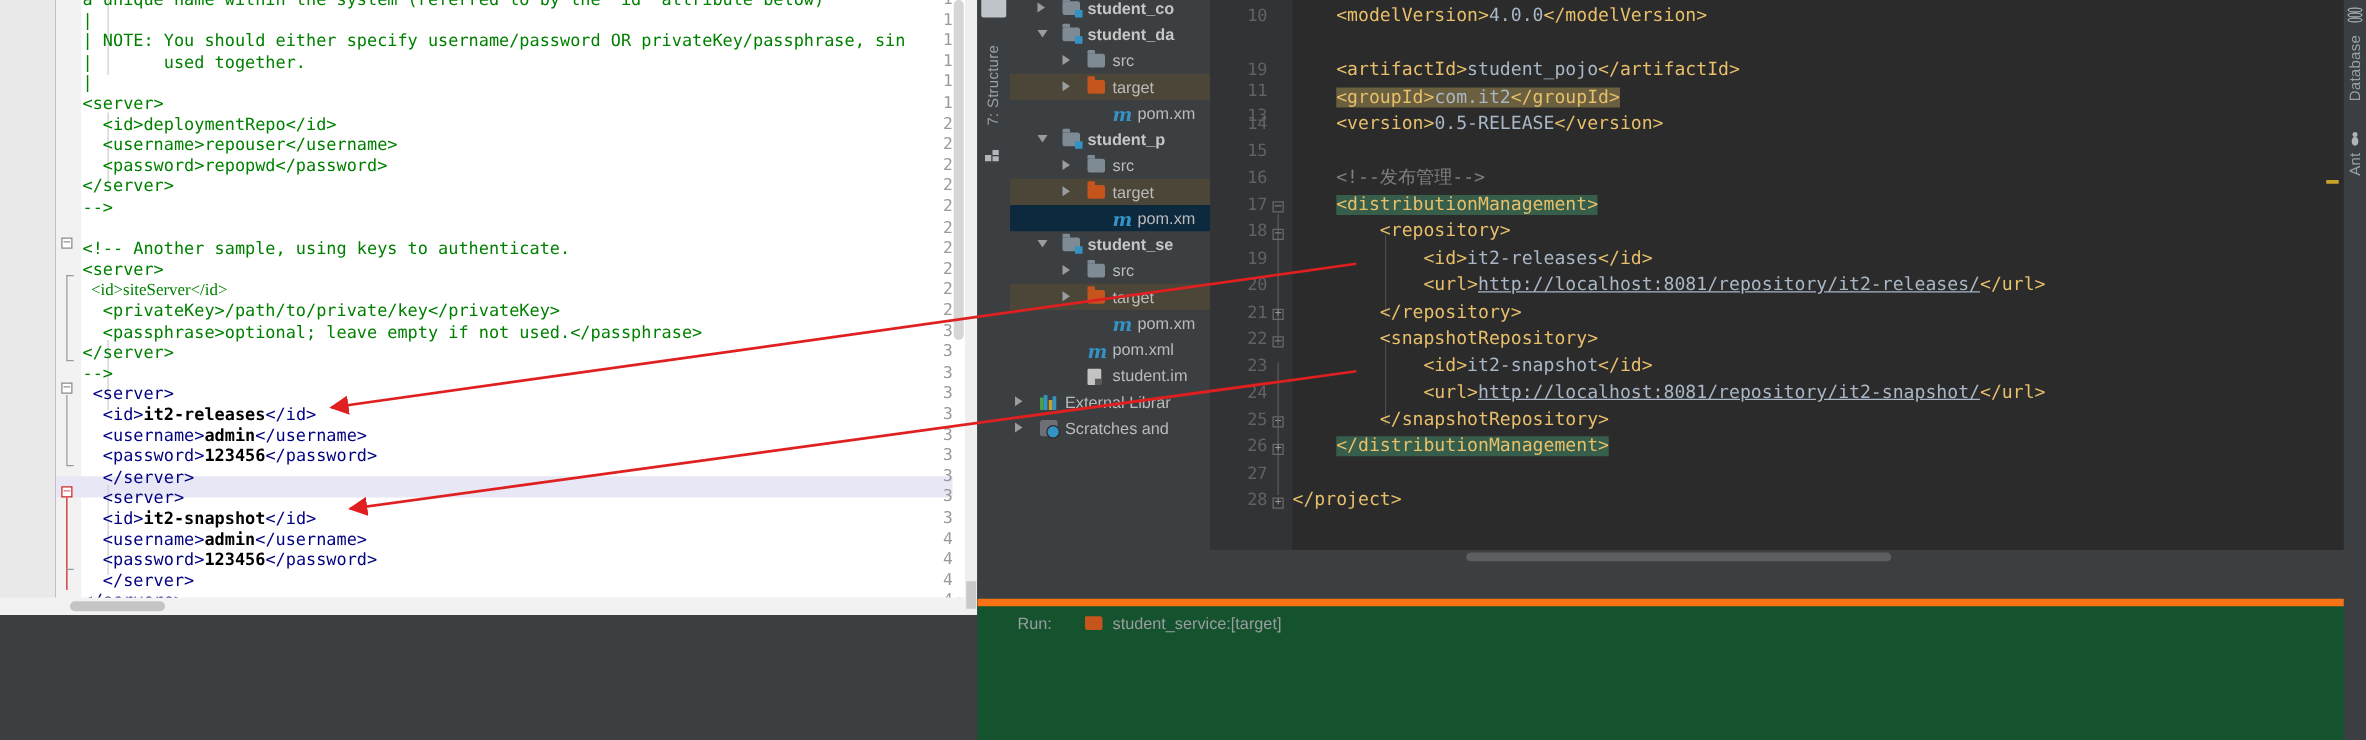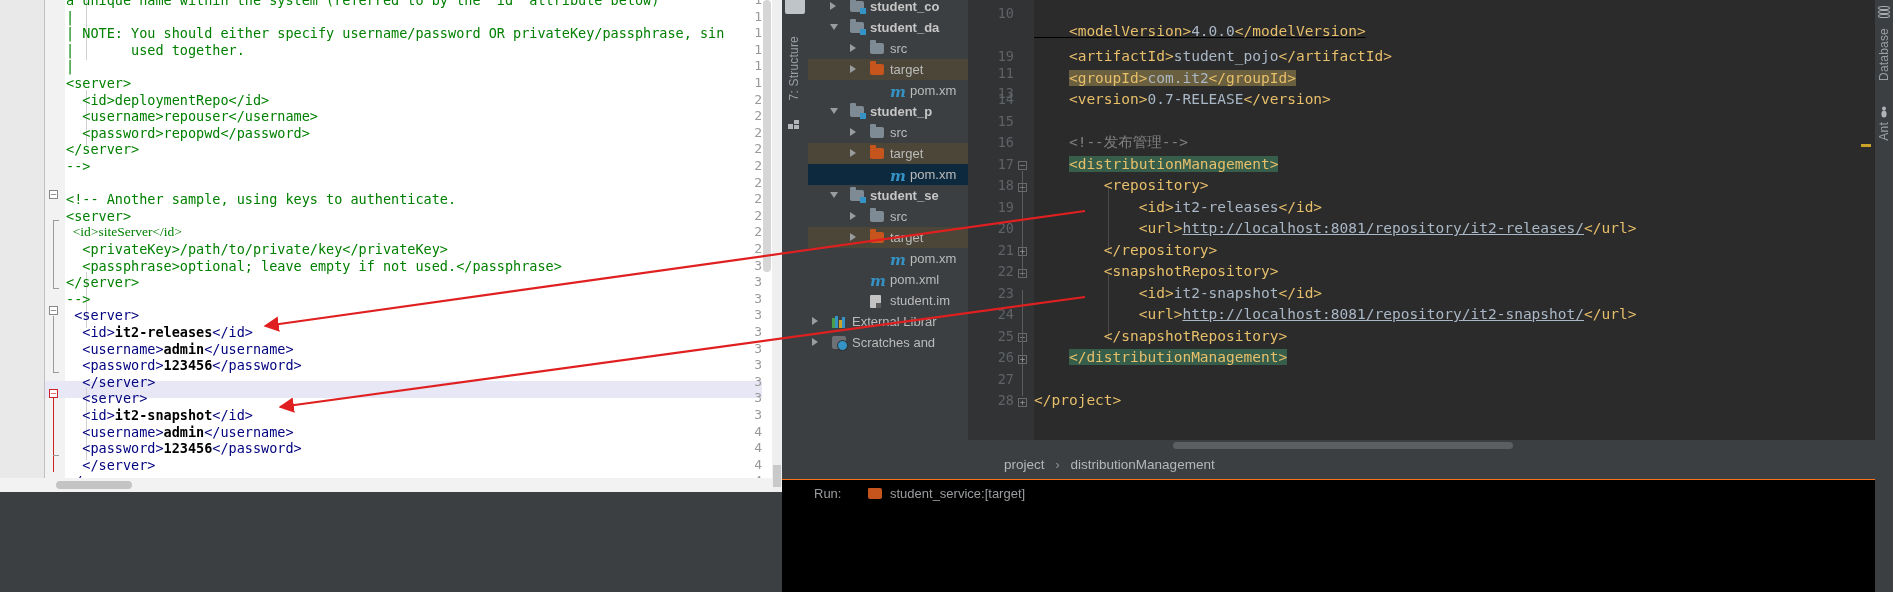--- a/index.html
+++ b/index.html
@@ -237,21 +237,21 @@
   .breadcrumb {
     position: absolute; left: 186px; top: 451px; width: 925px; height: 28px;
     background: #3c3f41; color: #b4b7ba; font-size: 13.5px;
     line-height: 28px; padding-left: 36px; white-space: nowrap;
   }
   .breadcrumb .sep { color: #8d9094; padding: 0 7px; }
 
   
   .bottom-strip {
     position: absolute; left: 0; top: 479px; width: 1111px; height: 113px;
-    background: #000000; border-top: 1px solid #f97316;
+    background: #14532d; border-top: 6px solid #f97316;
   }
   .bottom-strip .btxt {
     position: absolute; left: 32px; top: 6px; font-size: 13px; color: #9a9da0;
     white-space: nowrap;
   }
   .bottom-strip .bicon {
     position: absolute; left: 86px; top: 8px; width: 14px; height: 11px;
     background: #c5541d; border-radius: 1px 2px 2px 2px;
   }
 
@@ -510,28 +510,28 @@
       <div class="r-fold" style="top:333px;">+</div>
       <div class="r-foldline" style="top:290px; height:106px;"></div>
       <div class="r-fold" style="top:355px;">+</div>
       <div class="r-fold" style="top:398px;">+</div>
 
       <div class="r-indent" style="left:140px; top:188px; height:66px;"></div>
       <div class="r-indent" style="left:140px; top:274px; height:66px;"></div>
 
       <div id="right-lines">
           <div class="r-lnum" style="top: 3px;">10</div>
-          <div class="r-row" style="top: 21px; text-decoration: underline;">    <span><span class="tkn-tag">&lt;modelVersion&gt;</span><span class="tkn-txt">4.0.0</span><span class="tkn-tag">&lt;/modelVersion&gt;</span></span></div>
+          <div class="r-row" style="top: 3px;">    <span><span class="tkn-tag">&lt;modelVersion&gt;</span><span class="tkn-txt">4.0.0</span><span class="tkn-tag">&lt;/modelVersion&gt;</span></span></div>
           <div class="r-lnum" style="top: 24.5px; margin-top: 38px;">11</div>
           <div class="r-lnum" style="top: 46px;">19</div>
           <div class="r-row" style="top: 46px;">    <span><span class="tkn-tag">&lt;artifactId&gt;</span><span class="tkn-txt">student_pojo</span><span class="tkn-tag">&lt;/artifactId&gt;</span></span></div>
           <div class="r-lnum" style="top: 83px;">13</div>
           <div class="r-row" style="top: 67.5px;">    <span class="hl-olive"><span class="tkn-tag">&lt;groupId&gt;</span><span class="tkn-txt">com.it2</span><span class="tkn-tag">&lt;/groupId&gt;</span></span></div>
           <div class="r-lnum" style="top: 89px;">14</div>
-          <div class="r-row" style="top: 89px;">    <span><span class="tkn-tag">&lt;version&gt;</span><span class="tkn-txt">0.7-RELEASE</span><span class="tkn-tag">&lt;/version&gt;</span></span></div>
+          <div class="r-row" style="top: 89px;">    <span><span class="tkn-tag">&lt;version&gt;</span><span class="tkn-txt">0.5-RELEASE</span><span class="tkn-tag">&lt;/version&gt;</span></span></div>
           <div class="r-lnum" style="top: 110.5px;">15</div>
           <div class="r-lnum" style="top: 132px;">16</div>
           <div class="r-row" style="top: 132px;"><span class="tkn-cmt">    &lt;!--发布管理--&gt;</span></div>
           <div class="r-lnum" style="top: 153.5px;">17</div>
           <div class="r-row" style="top: 153.5px;">    <span class="hl-green"><span class="tkn-tag">&lt;distributionManagement&gt;</span></span></div>
           <div class="r-lnum" style="top: 175px;">18</div>
           <div class="r-row" style="top: 175px;">        <span><span class="tkn-tag">&lt;repository&gt;</span></span></div>
           <div class="r-lnum" style="top: 196.5px;">19</div>
           <div class="r-row" style="top: 196.5px;">            <span><span class="tkn-tag">&lt;id&gt;</span><span class="tkn-txt">it2-releases</span><span class="tkn-tag">&lt;/id&gt;</span></span></div>
           <div class="r-lnum" style="top: 218px;">20</div>
@@ -553,25 +553,20 @@
           <div class="r-row" style="top: 390px;"><span><span class="tkn-tag">&lt;/project&gt;</span></span></div>
         </div>
     </div>
 
     <div class="r-marker-orange" style="top:144px; right:22px;"></div>
 
     <div class="r-scroll-h">
       <div class="thumb"></div>
     </div>
 
-    <div class="breadcrumb">
-      <span>project</span>
-      <span class="sep">›</span>
-      <span>distributionManagement</span>
-    </div>
 
     <div class="bottom-strip">
       <span class="btxt">Run:</span>
       <span class="bicon"></span>
       <span class="btxt" style="left:108px;">student_service:[target]</span>
     </div>
 
     <div class="stripe-right">
       <div class="db-icon">
         <i style="top:0;"></i>

